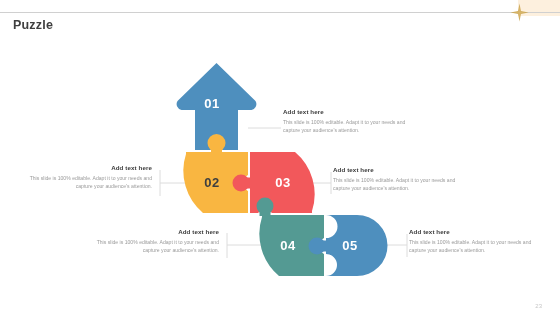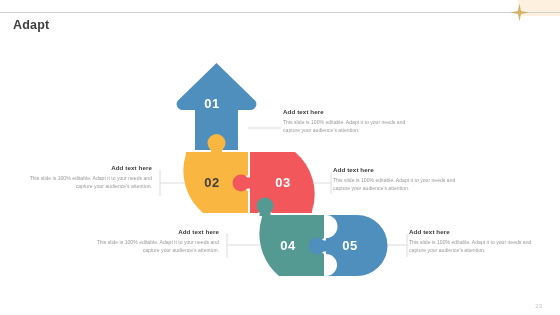--- a/index.html
+++ b/index.html
@@ -101,21 +101,21 @@
 <body>
 
 <div id="top-accent-block"></div>
 <div id="top-rule"></div>
 
 <svg id="sparkle-icon" viewBox="0 0 20 20">
   <path d="M10 0.5 L11.5 8.5 L19.5 10 L11.5 11.5 L10 19.5 L8.5 11.5 L0.5 10 L8.5 8.5 Z" fill="#c9a24a" opacity="0.85"></path>
   <path d="M10 3.5 L10.9 9.1 L16.5 10 L10.9 10.9 L10 16.5 L9.1 10.9 L3.5 10 L9.1 9.1 Z" fill="#d8b569"></path>
 </svg>
 
-<div id="page-title">Adapt</div>
+<div id="page-title">Puzzle</div>
 
 <svg id="puzzle-diagram" viewBox="0 0 560 315">
 
   <line x1="248" y1="128" x2="281" y2="128" stroke="#dcdcdc" stroke-width="1"></line>
   <line x1="160" y1="183" x2="196" y2="183" stroke="#dcdcdc" stroke-width="1"></line>
   <line x1="160" y1="170" x2="160" y2="196" stroke="#dcdcdc" stroke-width="1"></line>
   <line x1="300" y1="183" x2="331" y2="183" stroke="#dcdcdc" stroke-width="1"></line>
   <line x1="331" y1="172" x2="331" y2="194" stroke="#dcdcdc" stroke-width="1"></line>
   <line x1="227" y1="245" x2="262" y2="245" stroke="#dcdcdc" stroke-width="1"></line>
   <line x1="227" y1="233" x2="227" y2="258" stroke="#dcdcdc" stroke-width="1"></line>

